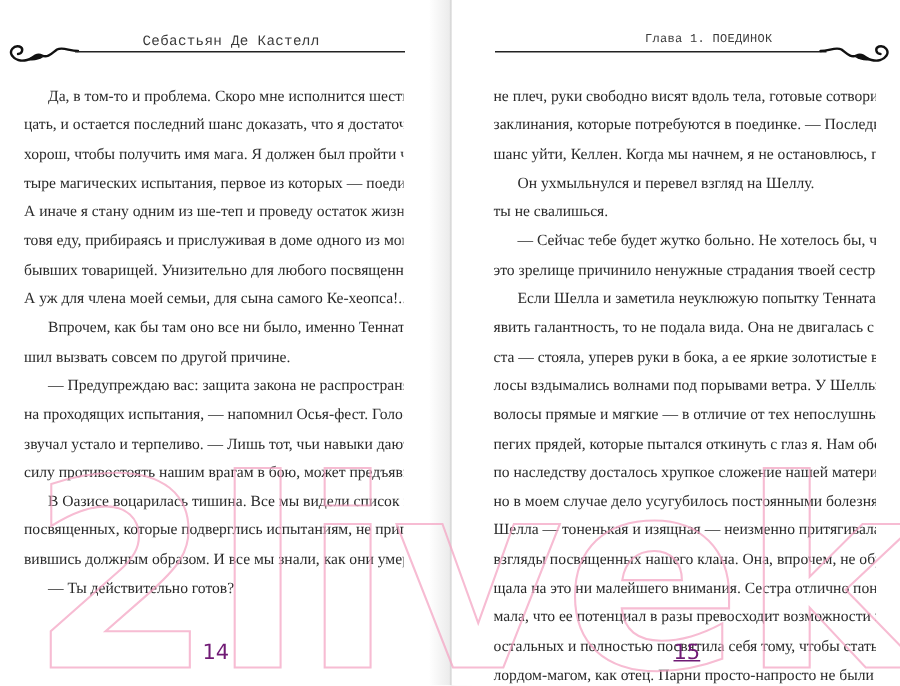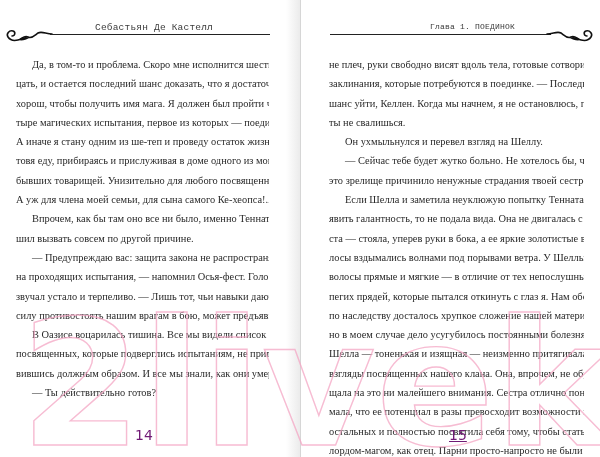--- a/index.html
+++ b/index.html
@@ -87,22 +87,22 @@
     <div class="running-head">Глава 1. ПОЕДИНОК</div>
     <div class="rule"></div>
     <svg class="ornament" width="52" height="18" viewBox="0 0 52 18" style="transform: scaleX(-1);">
       <path d="M50 7 C44 7 40 4 36 6 C33 8 30 12 26 10 C22 8 20 12 16 13 C12 14 8 13 6 10 C4 7 7 3 11 4 C14 5 13 9 10 9" fill="none" stroke="#111" stroke-width="1.6" stroke-linecap="round"></path>
       <path d="M16 13 C20 10 24 9 27 11 C24 13 20 14 16 13 Z" fill="#111"></path>
     </svg>
     <div class="body-text" id="right-body">
         <span class="line">не плеч, руки свободно висят вдоль тела, готовые сотворить</span>
         <span class="line">заклинания, которые потребуются в поединке. — Последний</span>
         <span class="line">шанс уйти, Келлен. Когда мы начнем, я не остановлюсь, пока</span>
+        <span class="line indent last">Он ухмыльнулся и перевел взгляд на Шеллу.</span>
         <span class="line last">ты не свалишься.</span>
-        <span class="line indent last">Он ухмыльнулся и перевел взгляд на Шеллу.</span>
         <span class="line indent">— Сейчас тебе будет жутко больно. Не хотелось бы, чтобы</span>
         <span class="line last">это зрелище причинило ненужные страдания твоей сестре.</span>
         <span class="line indent">Если Шелла и заметила неуклюжую попытку Тенната про-</span>
         <span class="line">явить галантность, то не подала вида. Она не двигалась с ме-</span>
         <span class="line">ста — стояла, уперев руки в бока, а ее яркие золотистые во-</span>
         <span class="line">лосы вздымались волнами под порывами ветра. У Шеллы</span>
         <span class="line">волосы прямые и мягкие — в отличие от тех непослушных</span>
         <span class="line">пегих прядей, которые пытался откинуть с глаз я. Нам обоим</span>
         <span class="line">по наследству досталось хрупкое сложение нашей матери,</span>
         <span class="line">но в моем случае дело усугубилось постоянными болезнями.</span>

